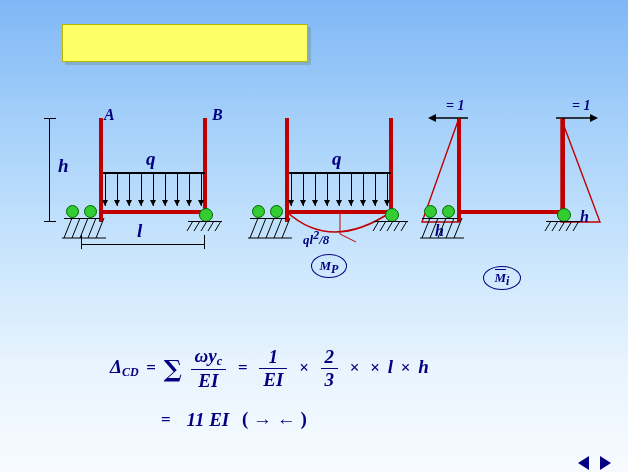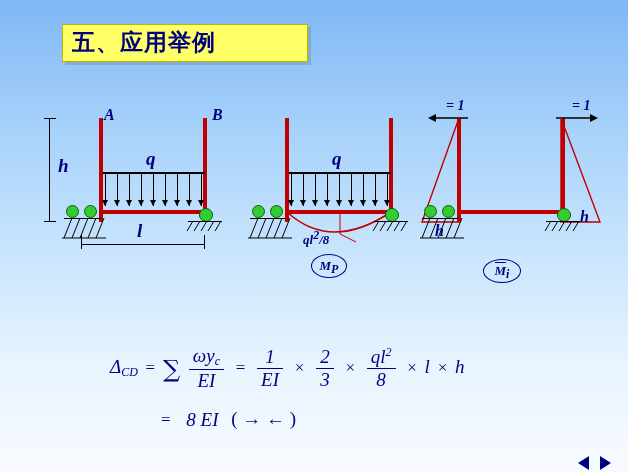--- a/index.html
+++ b/index.html
@@ -134,21 +134,21 @@
     font-weight: bold;
     color: #000080;
     white-space: nowrap;
   }
 
   
   .eqrow {
     position: absolute;
     font-family: "Liberation Serif", serif;
     color: #000080;
-    font-weight: normal;
+    font-weight: bold;
     font-style: italic;
     font-size: 19px;
     white-space: nowrap;
   }
   .frac {
     display: inline-block;
     vertical-align: middle;
     text-align: center;
     margin: 0 4px;
   }
@@ -201,21 +201,20 @@
     border-bottom: 7px solid transparent;
     border-left: 11px solid #000080;
   }
 </style>
 </head>
 <body>
 
 <div id="slide">
 
   <div id="title-banner"></div>
-  <div id="title-text">五、应用举例</div>
 
 
   <div class="fig" style="left:0px; top:110px; width:250px; height:150px;">
 
     <div class="vline-red" style="left:99px; top:8px; width:4px; height:104px;"></div>
     <div class="vline-red" style="left:203px; top:8px; width:4px; height:104px;"></div>
 
     <div class="hline-red" style="left:99px; top:100px; width:108px; height:4px;"></div>
 
     <div class="lbl" style="left:104px; top:-4px;">A</div>
@@ -381,21 +380,21 @@
     <div class="circ" style="left:137px; top:98px; width:12px; height:12px;"></div>
     <div class="blackline" style="left:126px; top:111px; width:34px; height:1px;"></div>
     <svg style="position:absolute; left:124px; top:111px;" width="40" height="12">
       <line x1="1" y1="10" x2="7" y2="0" stroke="#000" stroke-width="1"></line>
       <line x1="8" y1="10" x2="14" y2="0" stroke="#000" stroke-width="1"></line>
       <line x1="15" y1="10" x2="21" y2="0" stroke="#000" stroke-width="1"></line>
       <line x1="22" y1="10" x2="28" y2="0" stroke="#000" stroke-width="1"></line>
       <line x1="29" y1="10" x2="35" y2="0" stroke="#000" stroke-width="1"></line>
     </svg>
 
-    <div class="ellipse-lbl" style="left:63px; top:149px; width:36px; height:22px; line-height:21px;text-align:center;">
+    <div class="ellipse-lbl" style="left:63px; top:156px; width:36px; height:22px; line-height:21px;text-align:center;">
       <span style="border-top:1px solid #000080; padding-top:0px;">M</span><span class="subs">i</span>
     </div>
   </div>
 
 
   <div class="eqrow" style="left:110px; top:345px;">
     <span>Δ</span><span class="subs">CD</span>
     <span class="opx">=</span>
     <span class="sum-sign">∑</span>
     <span class="frac">
@@ -406,34 +405,30 @@
     <span class="frac">
       <span class="num">1</span>
       <span class="den">EI</span>
     </span>
     <span class="opx">×</span>
     <span class="frac">
       <span class="num">2</span>
       <span class="den">3</span>
     </span>
     <span class="opx">×</span>
-    <span class="frac">
-      <span class="num"><span>ql</span><span class="sup">2</span></span>
-      <span class="den">8</span>
-    </span>
     <span class="opx">×</span>
     <span>l</span>
     <span class="opx">×</span>
     <span>h</span>
   </div>
 
   <div class="eqrow" style="left:158px; top:408px;">
     <span class="opx">=</span>
     <span class="frac">
-      <span class="den">8 EI</span>
+      <span class="den">11 EI</span>
     </span>
     <span style="font-style:normal;">( → ← )</span>
   </div>
 
   <div class="navbtn" id="nav-prev"></div>
   <div class="navbtn" id="nav-next"></div>
 
 </div>
 
 </body></html>

